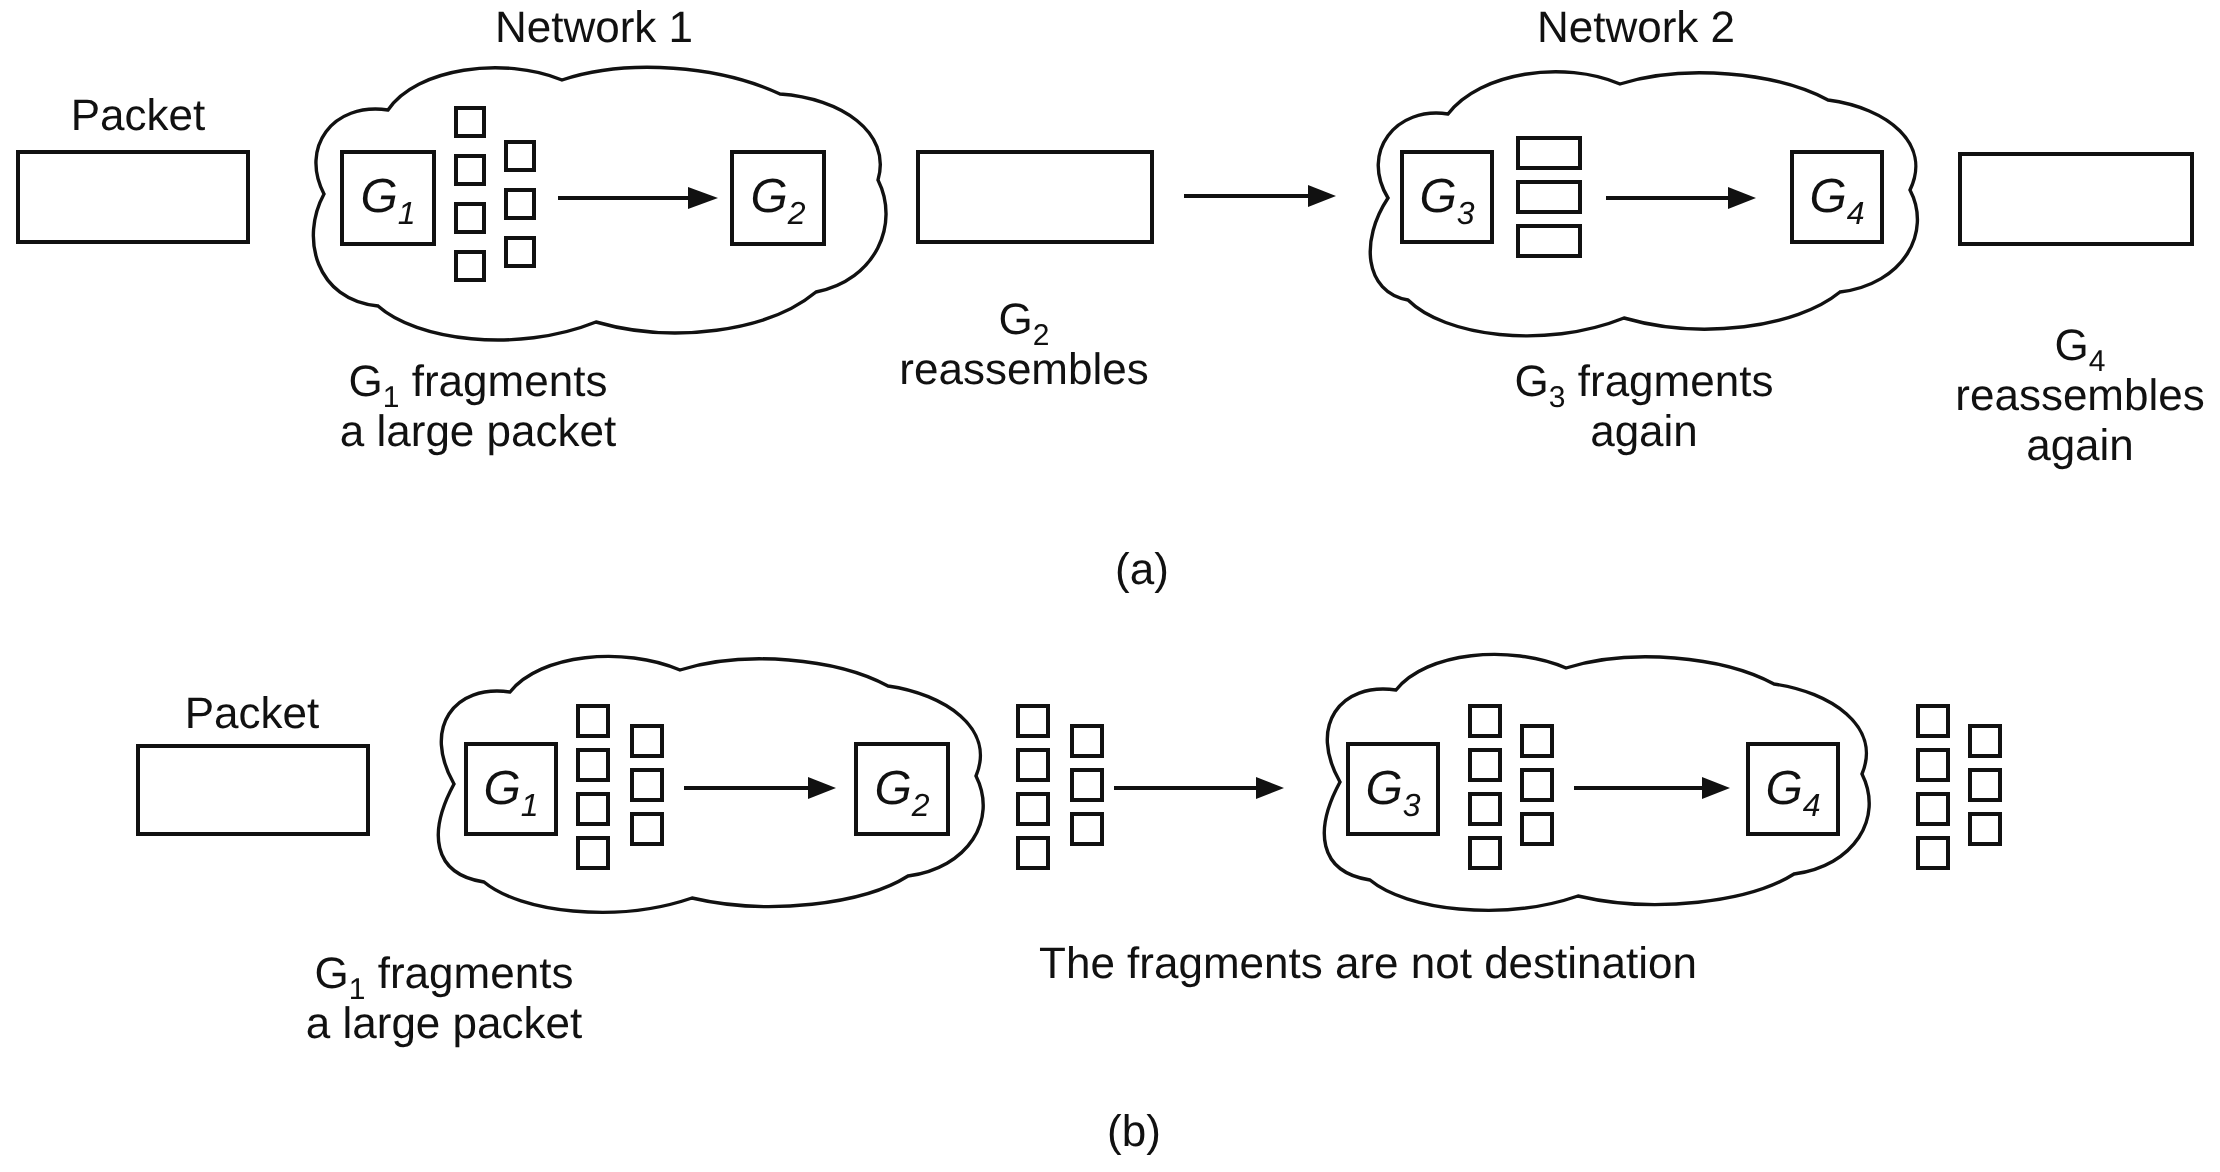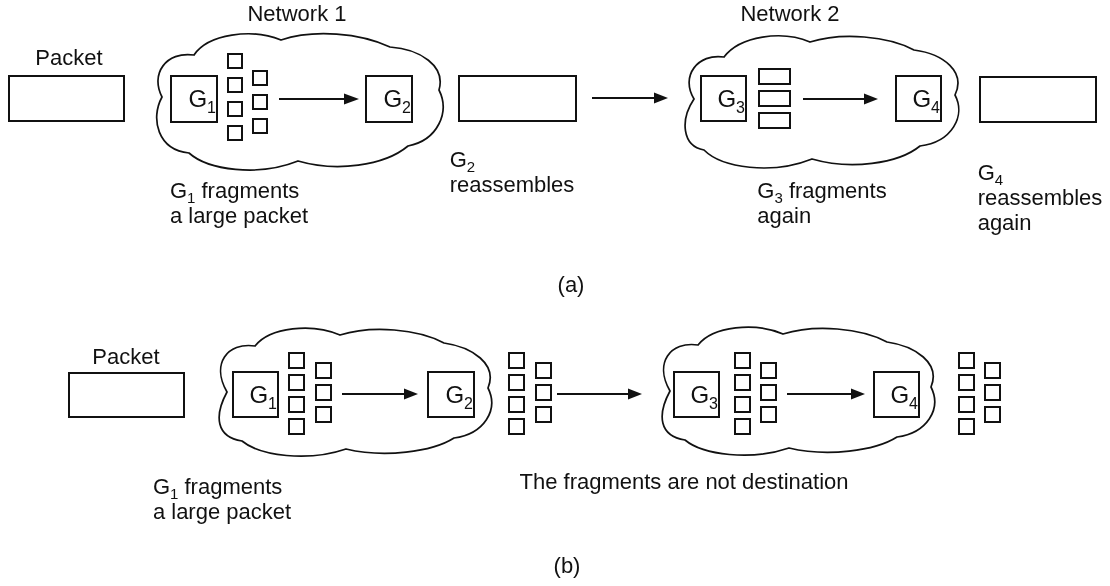--- a/index.html
+++ b/index.html
@@ -3,27 +3,27 @@
 <meta charset="utf-8">
 <style>
   html,body{margin:0;padding:0;background:#ffffff;}
   .canvas{
     position:relative;width:1110px;height:586px;background:#ffffff;
     font-family:"Liberation Sans",sans-serif;color:#111111;overflow:hidden;
   }
   svg.overlay{position:absolute;left:0;top:0;width:1110px;height:586px;}
   .lbl{
     position:absolute;transform:translateX(-50%);
-    font-size:22px;line-height:25px;text-align:left;white-space:nowrap;
+    font-size:22px;line-height:25px;text-align:center;white-space:nowrap;
   }
   .cap-line{white-space:nowrap;}
   .prect{position:absolute;border:2px solid #111111;box-sizing:border-box;background:#ffffff;}
   .gbox{
     position:absolute;border:2px solid #111111;box-sizing:border-box;background:#ffffff;
-    display:flex;align-items:center;justify-content:flex-end;font-size:24px;
+    display:flex;align-items:center;justify-content:center;font-size:24px;font-style:italic;
   }
   sub{font-size:15px;line-height:0;}
   .gbox sub{font-size:16px;}
   .fcol{position:absolute;display:flex;flex-direction:column;}
   .gap8{gap:8px;}
   .gap5{gap:5px;}
   .sq16{width:16px;height:16px;border:2px solid #111111;box-sizing:border-box;background:#ffffff;}
   .sq17{width:17px;height:17px;border:2px solid #111111;box-sizing:border-box;background:#ffffff;}
   .bar{width:33px;height:17px;border:2px solid #111111;box-sizing:border-box;background:#ffffff;}
 </style>
@@ -63,21 +63,21 @@
     <g>
       <line x1="787" y1="394" x2="852" y2="394" stroke="#111111" stroke-width="2"></line>
       <polygon points="865,394 851,388.5 851,399.5" fill="#111111"></polygon>
     </g>
   </svg>
 
   <div class="lbl" style="left:69px;top:45px">Packet</div>
   <div class="prect" style="left:8px;top:75px;width:117px;height:47px"></div>
 
   <div class="lbl" style="left:297px;top:1px">Network 1</div>
-  <div class="lbl" style="left:790px;top:1px">Network 2</div>
+  <div class="lbl" style="left:818px;top:1px">Network 2</div>
 
   <div class="gbox" style="left:170px;top:75px;width:48px;height:48px">
     <span><span>G</span><sub>1</sub></span>
   </div>
   <div class="fcol gap8" style="left:227px;top:53px">
       <div class="sq16"></div>
       <div class="sq16"></div>
       <div class="sq16"></div>
       <div class="sq16"></div>
     </div>

